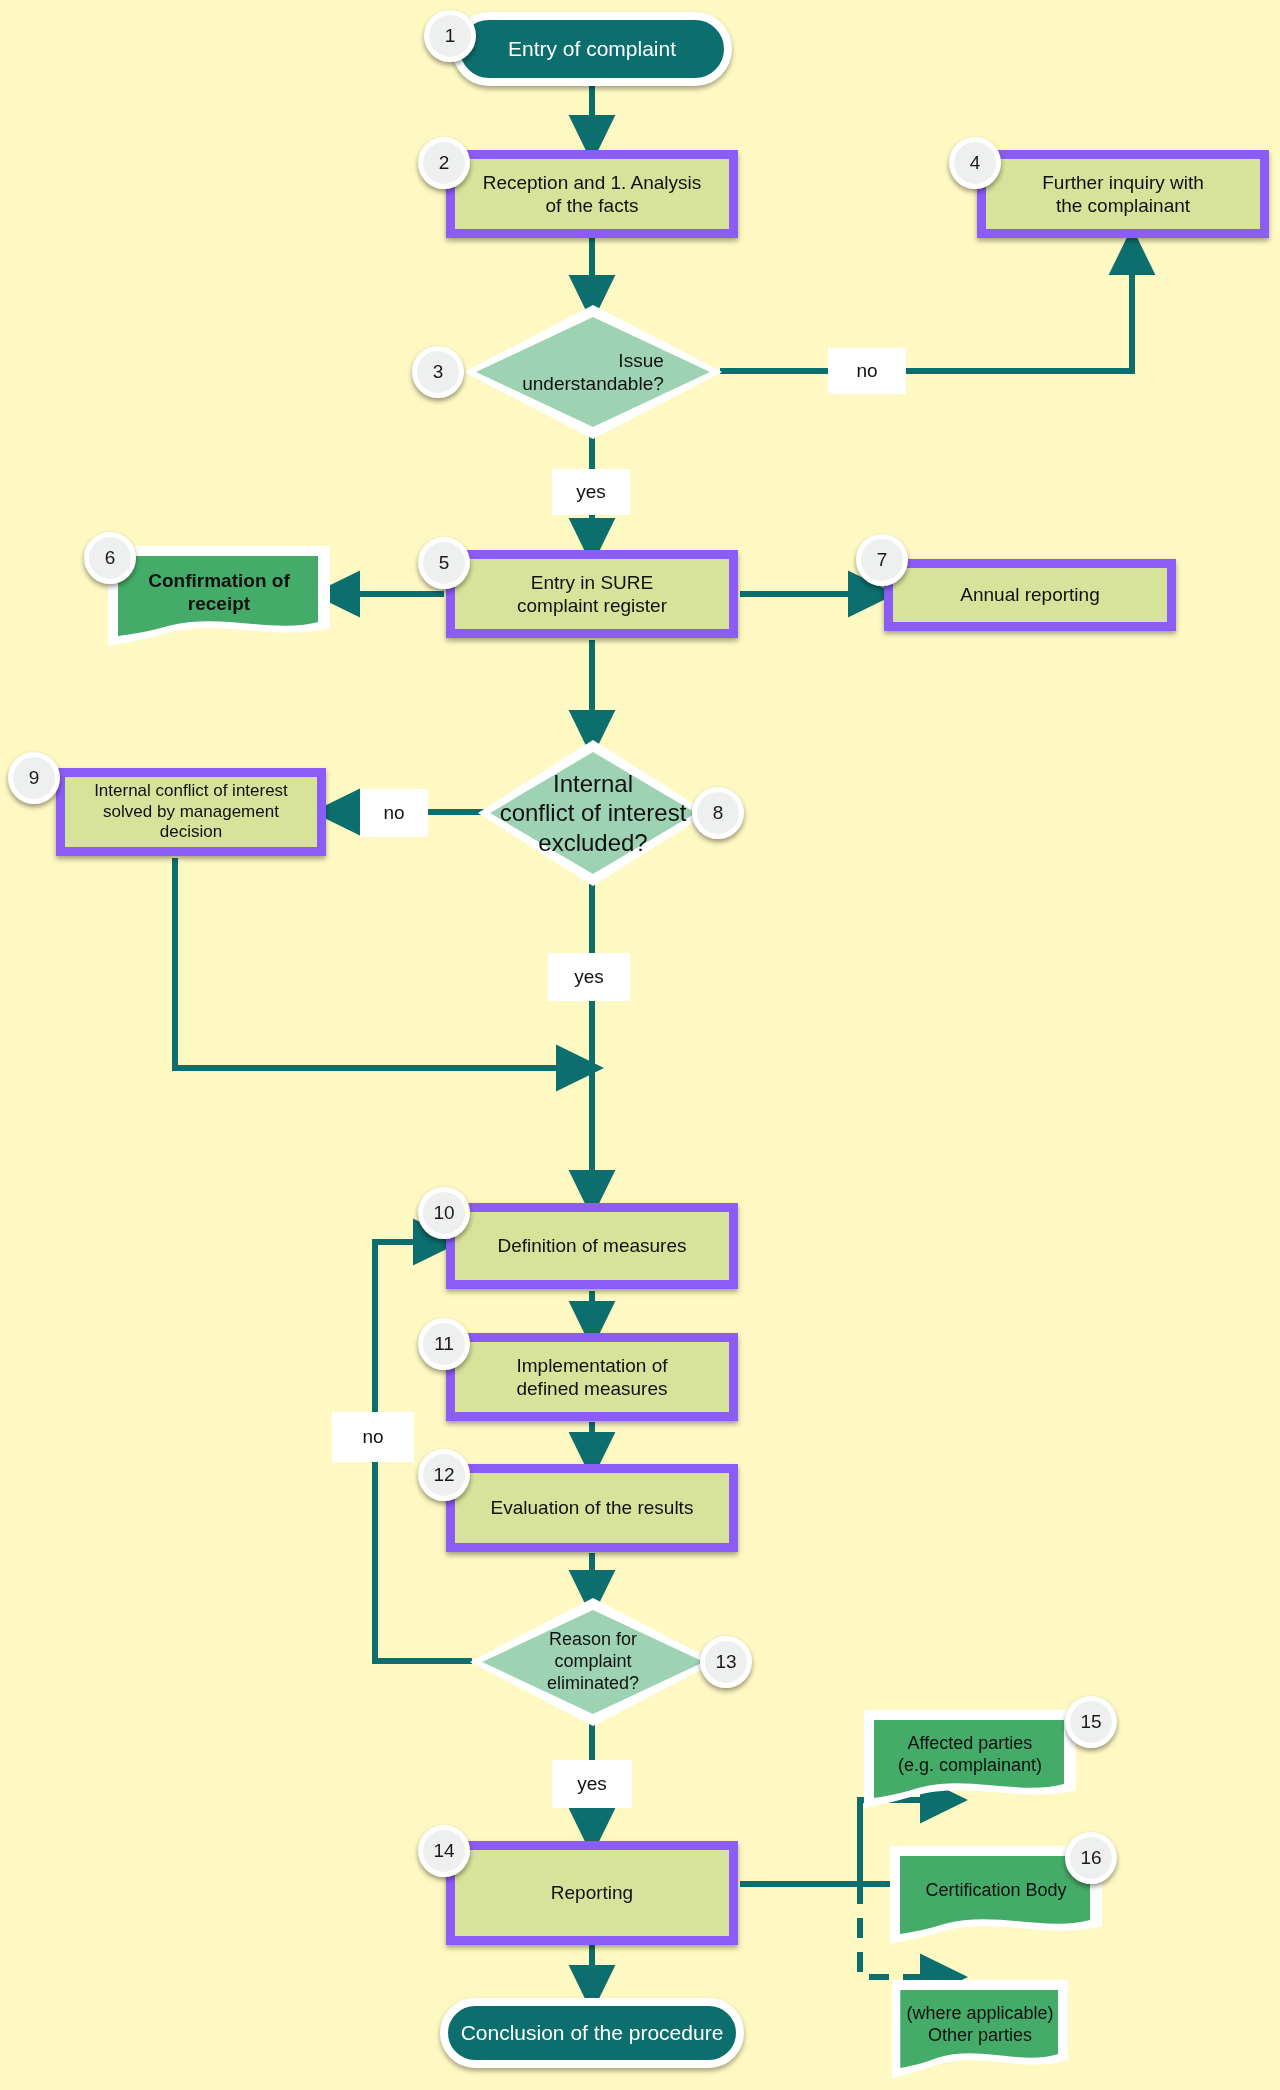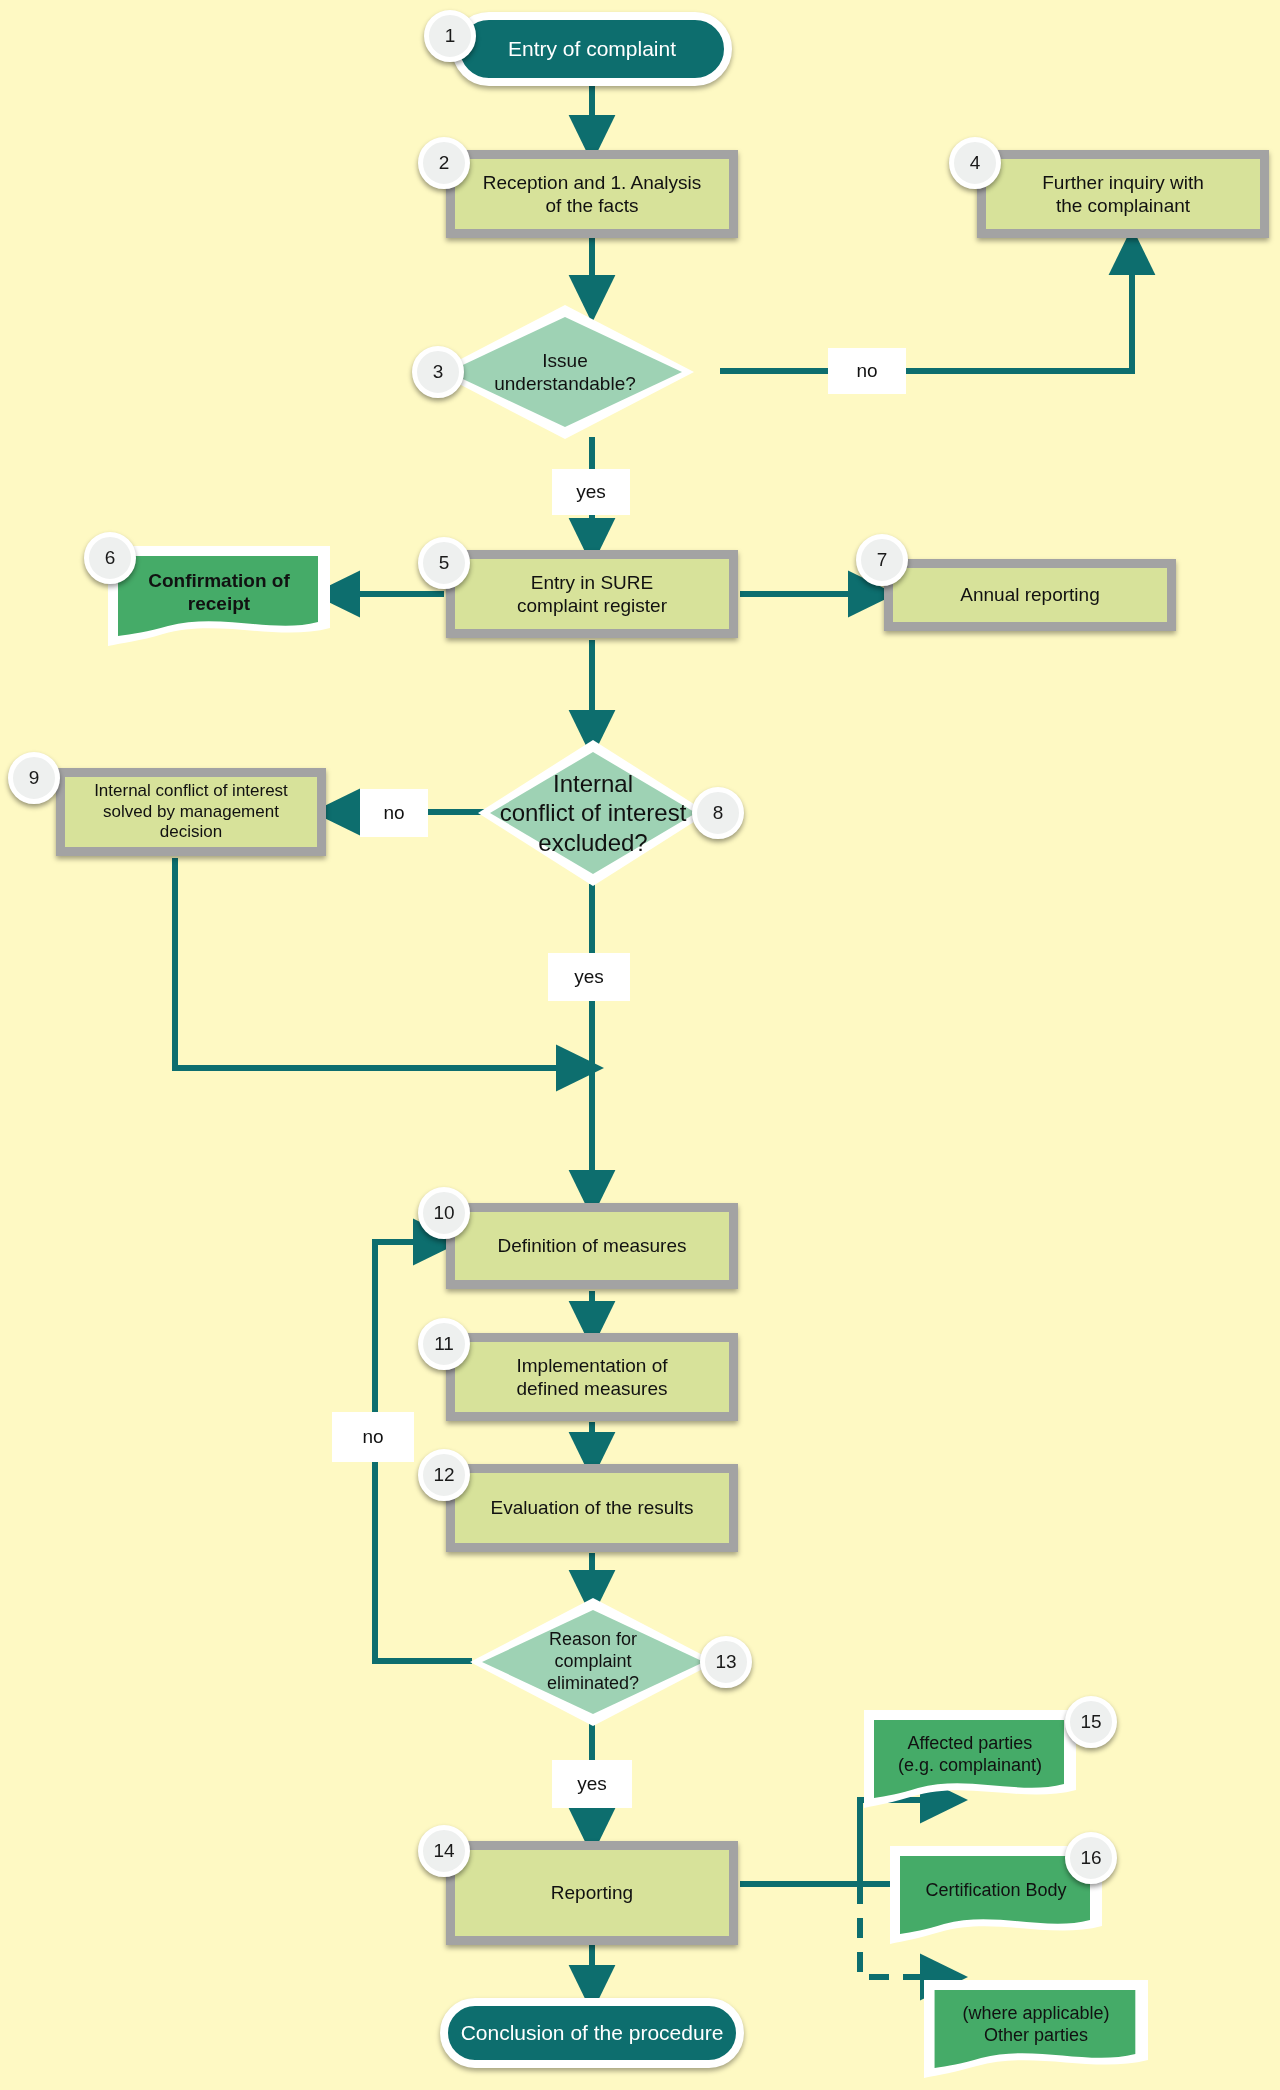--- a/index.html
+++ b/index.html
@@ -50,21 +50,21 @@
     border: 8px solid #ffffff;
     border-radius: 999px;
     color: #ffffff;
     font-size: 21px;
     box-shadow: 0 3px 5px rgba(0,0,0,0.35);
   }
 
   
   .n-proc {
     background: #d7e29a;
-    border: 9px solid #a3a3a3;
+    border: 9px solid #8b5cf6;
     font-size: 19px;
     box-shadow: 0 3px 5px rgba(0,0,0,0.35);
   }
 
   
   .n-dec {
     background: transparent;
     border: none;
     font-size: 19px;
   }
@@ -190,21 +190,21 @@
   </div>
 
   <div class="node n-proc" style="left:446px; top:150px; width:292px; height:88px; white-space:pre-line;">
     <span class="inner">Reception and 1. Analysis
 of the facts</span>
   </div>
   <div class="badge" style="left:418px; top:137px;">
     <span>2</span>
   </div>
 
-  <div class="node n-dec" style="left:436px; top:305px; width:258px; height:134px; white-space:pre-line;">
+  <div class="node n-dec" style="left:464px; top:305px; width:258px; height:134px; white-space:pre-line;text-align:right;">
     <div class="diamond-bg"></div>
     <div class="diamond-fg"></div>
     <span class="inner">Issue
 understandable?</span>
   </div>
   <div class="badge" style="left:412px; top:346px;">
     <span>3</span>
   </div>
 
   <div class="node n-proc" style="left:977px; top:150px; width:292px; height:88px; white-space:pre-line;">
@@ -317,21 +317,21 @@
     <svg class="docshape" viewBox="0 0 212 98" preserveAspectRatio="none">
       <path d="M0,0 L212,0 L212,80 C160,94 104,70 50,86 C30,92 14,95 0,98 Z" fill="#ffffff"></path>
       <path d="M10,10 L200,10 L200,74 C155,86 104,64 54,78 C36,84 22,86 10,88 Z" fill="#45ab68"></path>
     </svg>
     <span class="inner" style="margin-top:-8px; font-size:18px;">Certification Body</span>
   </div>
   <div class="badge" style="left:1065px; top:1832px;">
     <span>16</span>
   </div>
 
-  <div class="node n-doc" style="left:924px; top:1980px; width:224px; height:98px; white-space:pre-line;">
+  <div class="node n-doc" style="left:892px; top:1980px; width:176px; height:98px; white-space:pre-line;">
     <svg class="docshape" viewBox="0 0 212 98" preserveAspectRatio="none">
       <path d="M0,0 L212,0 L212,80 C160,94 104,70 50,86 C30,92 14,95 0,98 Z" fill="#ffffff"></path>
       <path d="M10,10 L200,10 L200,74 C155,86 104,64 54,78 C36,84 22,86 10,88 Z" fill="#45ab68"></path>
     </svg>
     <span class="inner" style="margin-top:-8px; font-size:18px;">(where applicable)
 Other parties</span>
   </div>
 
   <div class="node n-term" style="left:440px; top:1998px; width:304px; height:70px;">
     <span class="inner">Conclusion of the procedure</span>

